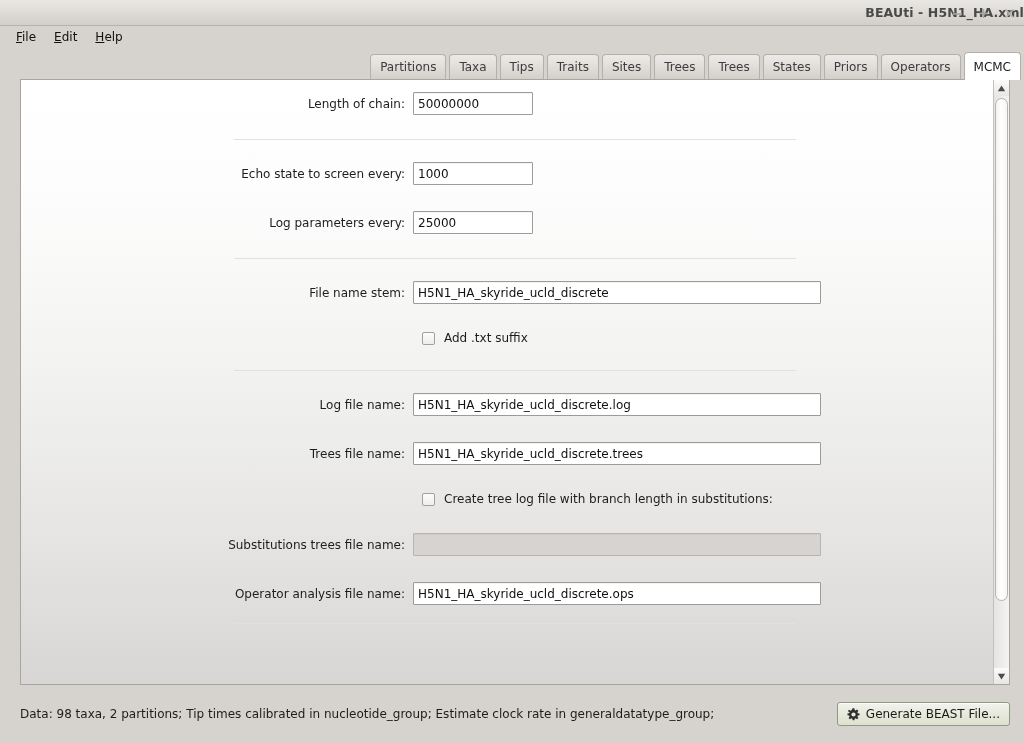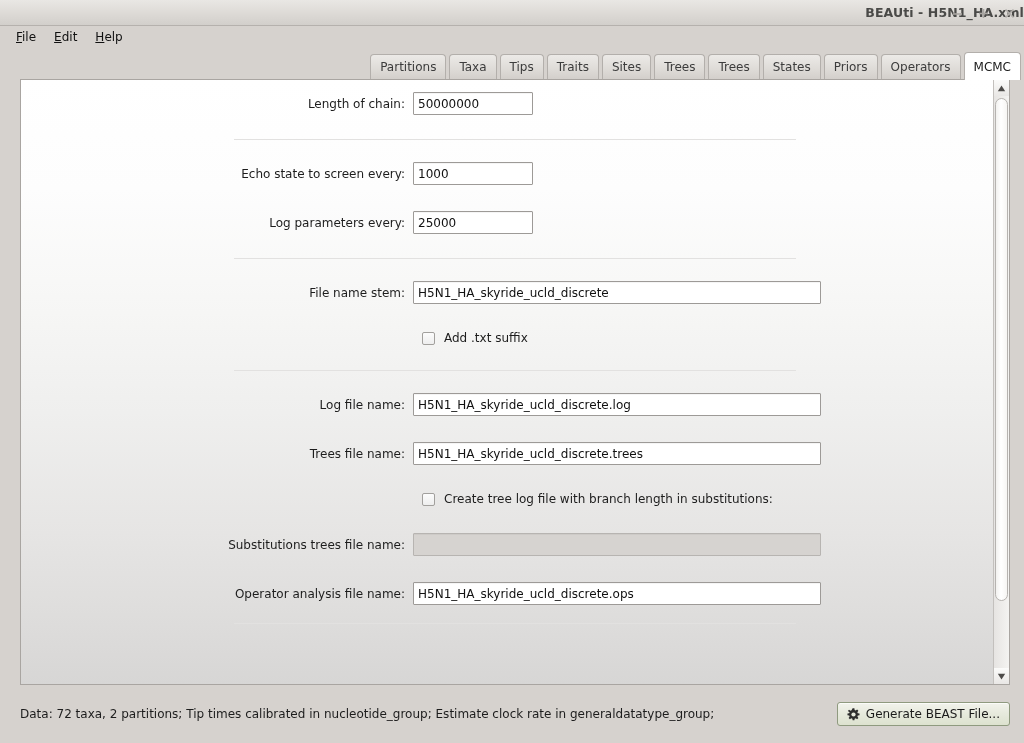--- a/index.html
+++ b/index.html
@@ -443,21 +443,21 @@
       </div>
       <div class="sb-arrow">
         <svg width="9" height="7" viewBox="0 0 9 7">
             <polygon points="0.8,0.7 8.2,0.7 4.5,6.5" fill="#4d4b49"></polygon>
           </svg>
       </div>
     </div>
   </div>
 
   <div class="statusbar">
-    <div class="status-text">Data: 72 taxa, 2 partitions; Tip times calibrated in nucleotide_group; Estimate clock rate in generaldatatype_group;</div>
+    <div class="status-text">Data: 98 taxa, 2 partitions; Tip times calibrated in nucleotide_group; Estimate clock rate in generaldatatype_group;</div>
     <div class="gen-btn">
       <span class="gear">
         <svg width="13" height="13" viewBox="0 0 16 16">
           <path fill="#2e2e2e" d="M8 5.1A2.9 2.9 0 1 0 8 10.9 2.9 2.9 0 1 0 8 5.1zm0 1.6a1.3 1.3 0 1 1 0 2.6 1.3 1.3 0 0 1 0-2.6z"></path>
           <path fill="#2e2e2e" d="M6.9 0.4h2.2l0.3 2.1 1.3 0.55 1.75-1.25 1.55 1.55-1.25 1.75 0.55 1.3 2.1 0.3v2.2l-2.1 0.3-0.55 1.3 1.25 1.75-1.55 1.55-1.75-1.25-1.3 0.55-0.3 2.1H6.9l-0.3-2.1-1.3-0.55-1.75 1.25-1.55-1.55 1.25-1.75-0.55-1.3-2.1-0.3V6.9l2.1-0.3 0.55-1.3L1.0 3.55 2.55 2.0 4.3 3.25l1.3-0.55z"></path>
           <circle cx="8" cy="8" r="2.6" fill="#e6e9dc"></circle>
         </svg>
       </span>
       <span>Generate BEAST File...</span>
     </div>

